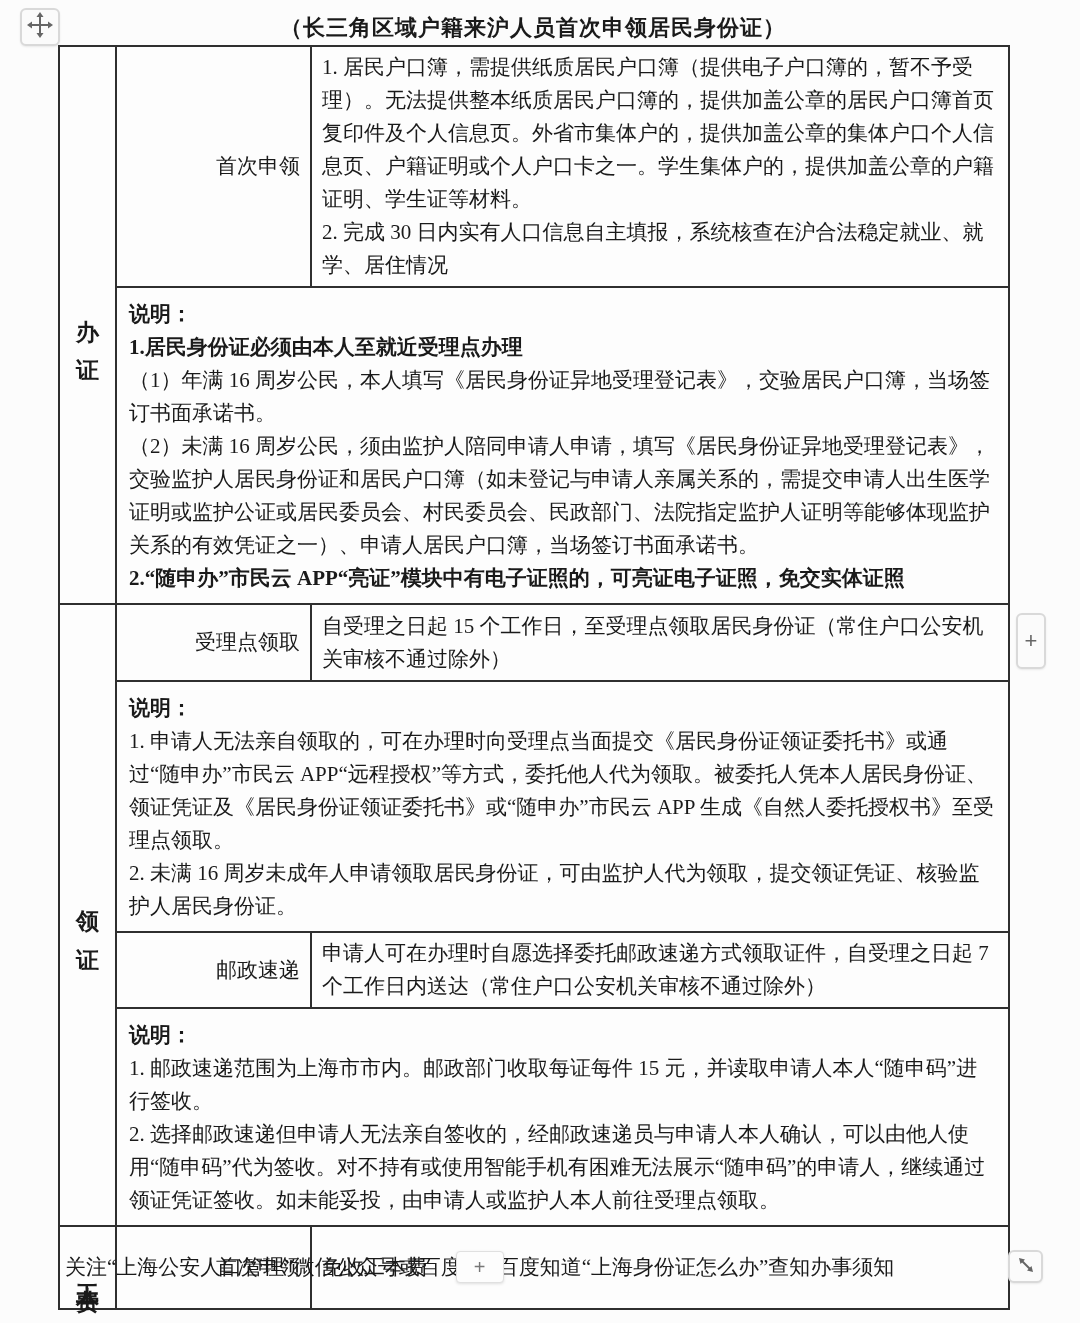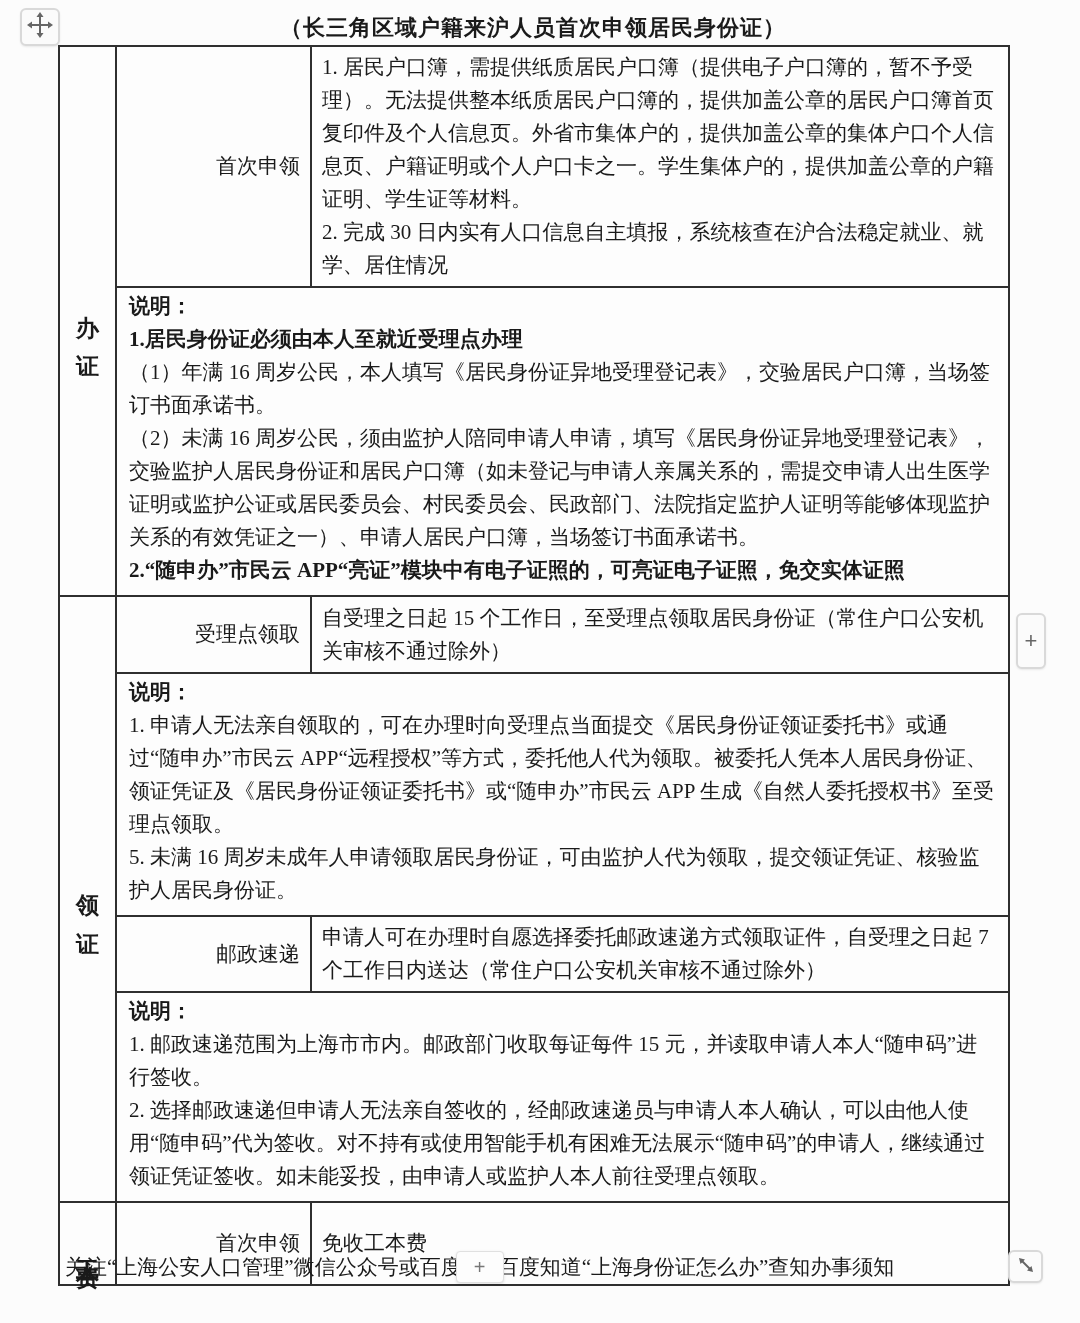--- a/index.html
+++ b/index.html
@@ -9,21 +9,21 @@
   .doc-title { position:absolute; top:13px; left:58px; width:950px; text-align:center;
     font-size:22px; font-weight:600; letter-spacing:1px;font-family:Liberation Mono, monospace; }
 
   table.main { position:absolute; left:58px; top:45px; width:950px;
     border-collapse:collapse; table-layout:fixed; background:#fdfdfd; }
   td { border:2px solid #2f2f2f; font-size:21px; line-height:33px; vertical-align:middle;
     padding:4px 10px; }
   td.sectioncell { width:57px; text-align:center; padding:0; }
   td.labelcell { width:195px; text-align:right; }
   td.contentcell { width:698px; }
-  td.notecell { vertical-align:top; padding:2px 12px 8px 12px; }
+  td.notecell { vertical-align:top; padding:10px 12px 8px 12px; }
 
   .vlabel { display:inline-block; writing-mode:vertical-rl; text-orientation:upright;
     font-weight:bold; font-size:23px; }
   .vlabel.wide { letter-spacing:38px; padding-top:38px; }
   .vlabel.tight { letter-spacing:3px; padding-top:3px; line-height:1; }
 
   .b { font-weight:bold; }
   .note p { margin:0; }
 
   .ui-btn { position:absolute; background:#fbfbfb; border:2px solid #d9d9d9; border-radius:6px;
@@ -105,21 +105,21 @@
       <td class="contentcell">
         <span>自受理之日起 15 个工作日，至受理点领取居民身份证（常住户口公安机关审核不通过除外）</span>
       </td>
     </tr>
 
     <tr style="height:233px;">
       <td class="notecell" colspan="2">
         <div class="note">
           <p class="b">说明：</p>
           <p>1. 申请人无法亲自领取的，可在办理时向受理点当面提交《居民身份证领证委托书》或通过“随申办”市民云 APP“远程授权”等方式，委托他人代为领取。被委托人凭本人居民身份证、领证凭证及《居民身份证领证委托书》或“随申办”市民云 APP 生成《自然人委托授权书》至受理点领取。</p>
-          <p>5. 未满 16 周岁未成年人申请领取居民身份证，可由监护人代为领取，提交领证凭证、核验监护人居民身份证。</p>
+          <p>2. 未满 16 周岁未成年人申请领取居民身份证，可由监护人代为领取，提交领证凭证、核验监护人居民身份证。</p>
         </div>
       </td>
     </tr>
 
     <tr style="height:70px;margin-left:41px;">
       <td class="labelcell">
         <span>邮政速递</span>
       </td>
       <td class="contentcell">
         <span>申请人可在办理时自愿选择委托邮政速递方式领取证件，自受理之日起 7 个工作日内送达（常住户口公安机关审核不通过除外）</span>

